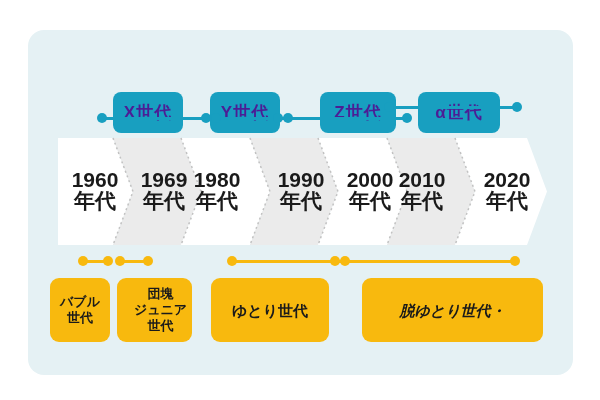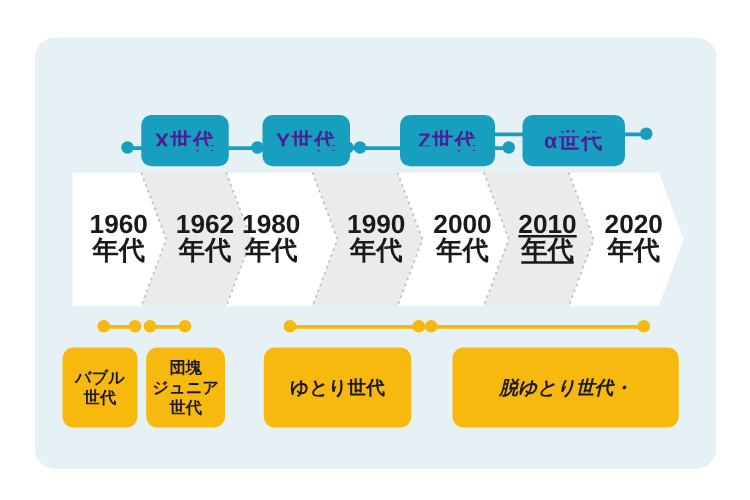--- a/index.html
+++ b/index.html
@@ -59,25 +59,25 @@
     <polyline points="113,138 133,191.5 113,245"></polyline>
     <polyline points="181,138 201,191.5 181,245"></polyline>
     <polyline points="250,138 270,191.5 250,245"></polyline>
     <polyline points="318,138 338,191.5 318,245"></polyline>
     <polyline points="387,138 407,191.5 387,245"></polyline>
     <polyline points="455,138 475,191.5 455,245"></polyline>
   </g>
 </svg>
 
 <div class="decade" style="left:60px;"><span>1960</span><br><span>年代</span></div>
-<div class="decade" style="left:129px;"><span>1962</span><br><span>年代</span></div>
+<div class="decade" style="left:129px;"><span>1969</span><br><span>年代</span></div>
 <div class="decade" style="left:182px;"><span>1980</span><br><span>年代</span></div>
 <div class="decade" style="left:266px;"><span>1990</span><br><span>年代</span></div>
 <div class="decade" style="left:335px;"><span>2000</span><br><span>年代</span></div>
-<div class="decade" style="left:403px;text-decoration:underline;"><span>2010</span><br><span>年代</span></div>
+<div class="decade" style="left:387px;"><span>2010</span><br><span>年代</span></div>
 <div class="decade" style="left:472px;"><span>2020</span><br><span>年代</span></div>
 
 <div class="gen-badge" style="left:113px;width:70px;">X世代</div>
 <div class="gen-badge" style="left:210px;width:70px;">Y世代</div>
 <div class="gen-badge" style="left:320px;width:76px;">Z世代</div>
 <div class="gen-badge" style="left:418px;width:82px;">α世代</div>
 
 <div class="tline teal" style="left:389px;top:106px;width:128px;"></div>
 <div class="dot teal" style="left:384px;top:102px;"></div>
 <div class="dot teal" style="left:512px;top:102px;"></div>
@@ -99,21 +99,21 @@
 <div class="dot yellow" style="left:143px;top:256px;"></div>
 <div class="dot yellow" style="left:227px;top:256px;"></div>
 <div class="dot yellow" style="left:330px;top:256px;"></div>
 <div class="dot yellow" style="left:340px;top:256px;"></div>
 <div class="dot yellow" style="left:510px;top:256px;"></div>
 
 <div class="gen-box small" style="left:50px;width:60px;">
   <span>バブル</span>
   <span>世代</span>
 </div>
-<div class="gen-box small" style="left:117px;width:63px;">
+<div class="gen-box small" style="left:117px;width:63px;padding-left:12px;">
   <span>団塊</span>
   <span>ジュニア</span>
   <span>世代</span>
 </div>
 <div class="gen-box wide" style="left:211px;width:118px;">
   <span>ゆとり世代</span>
 </div>
 <div class="gen-box wide" style="left:362px;width:181px;font-style:italic;">
   <span>脱ゆとり世代・</span>
 </div>

